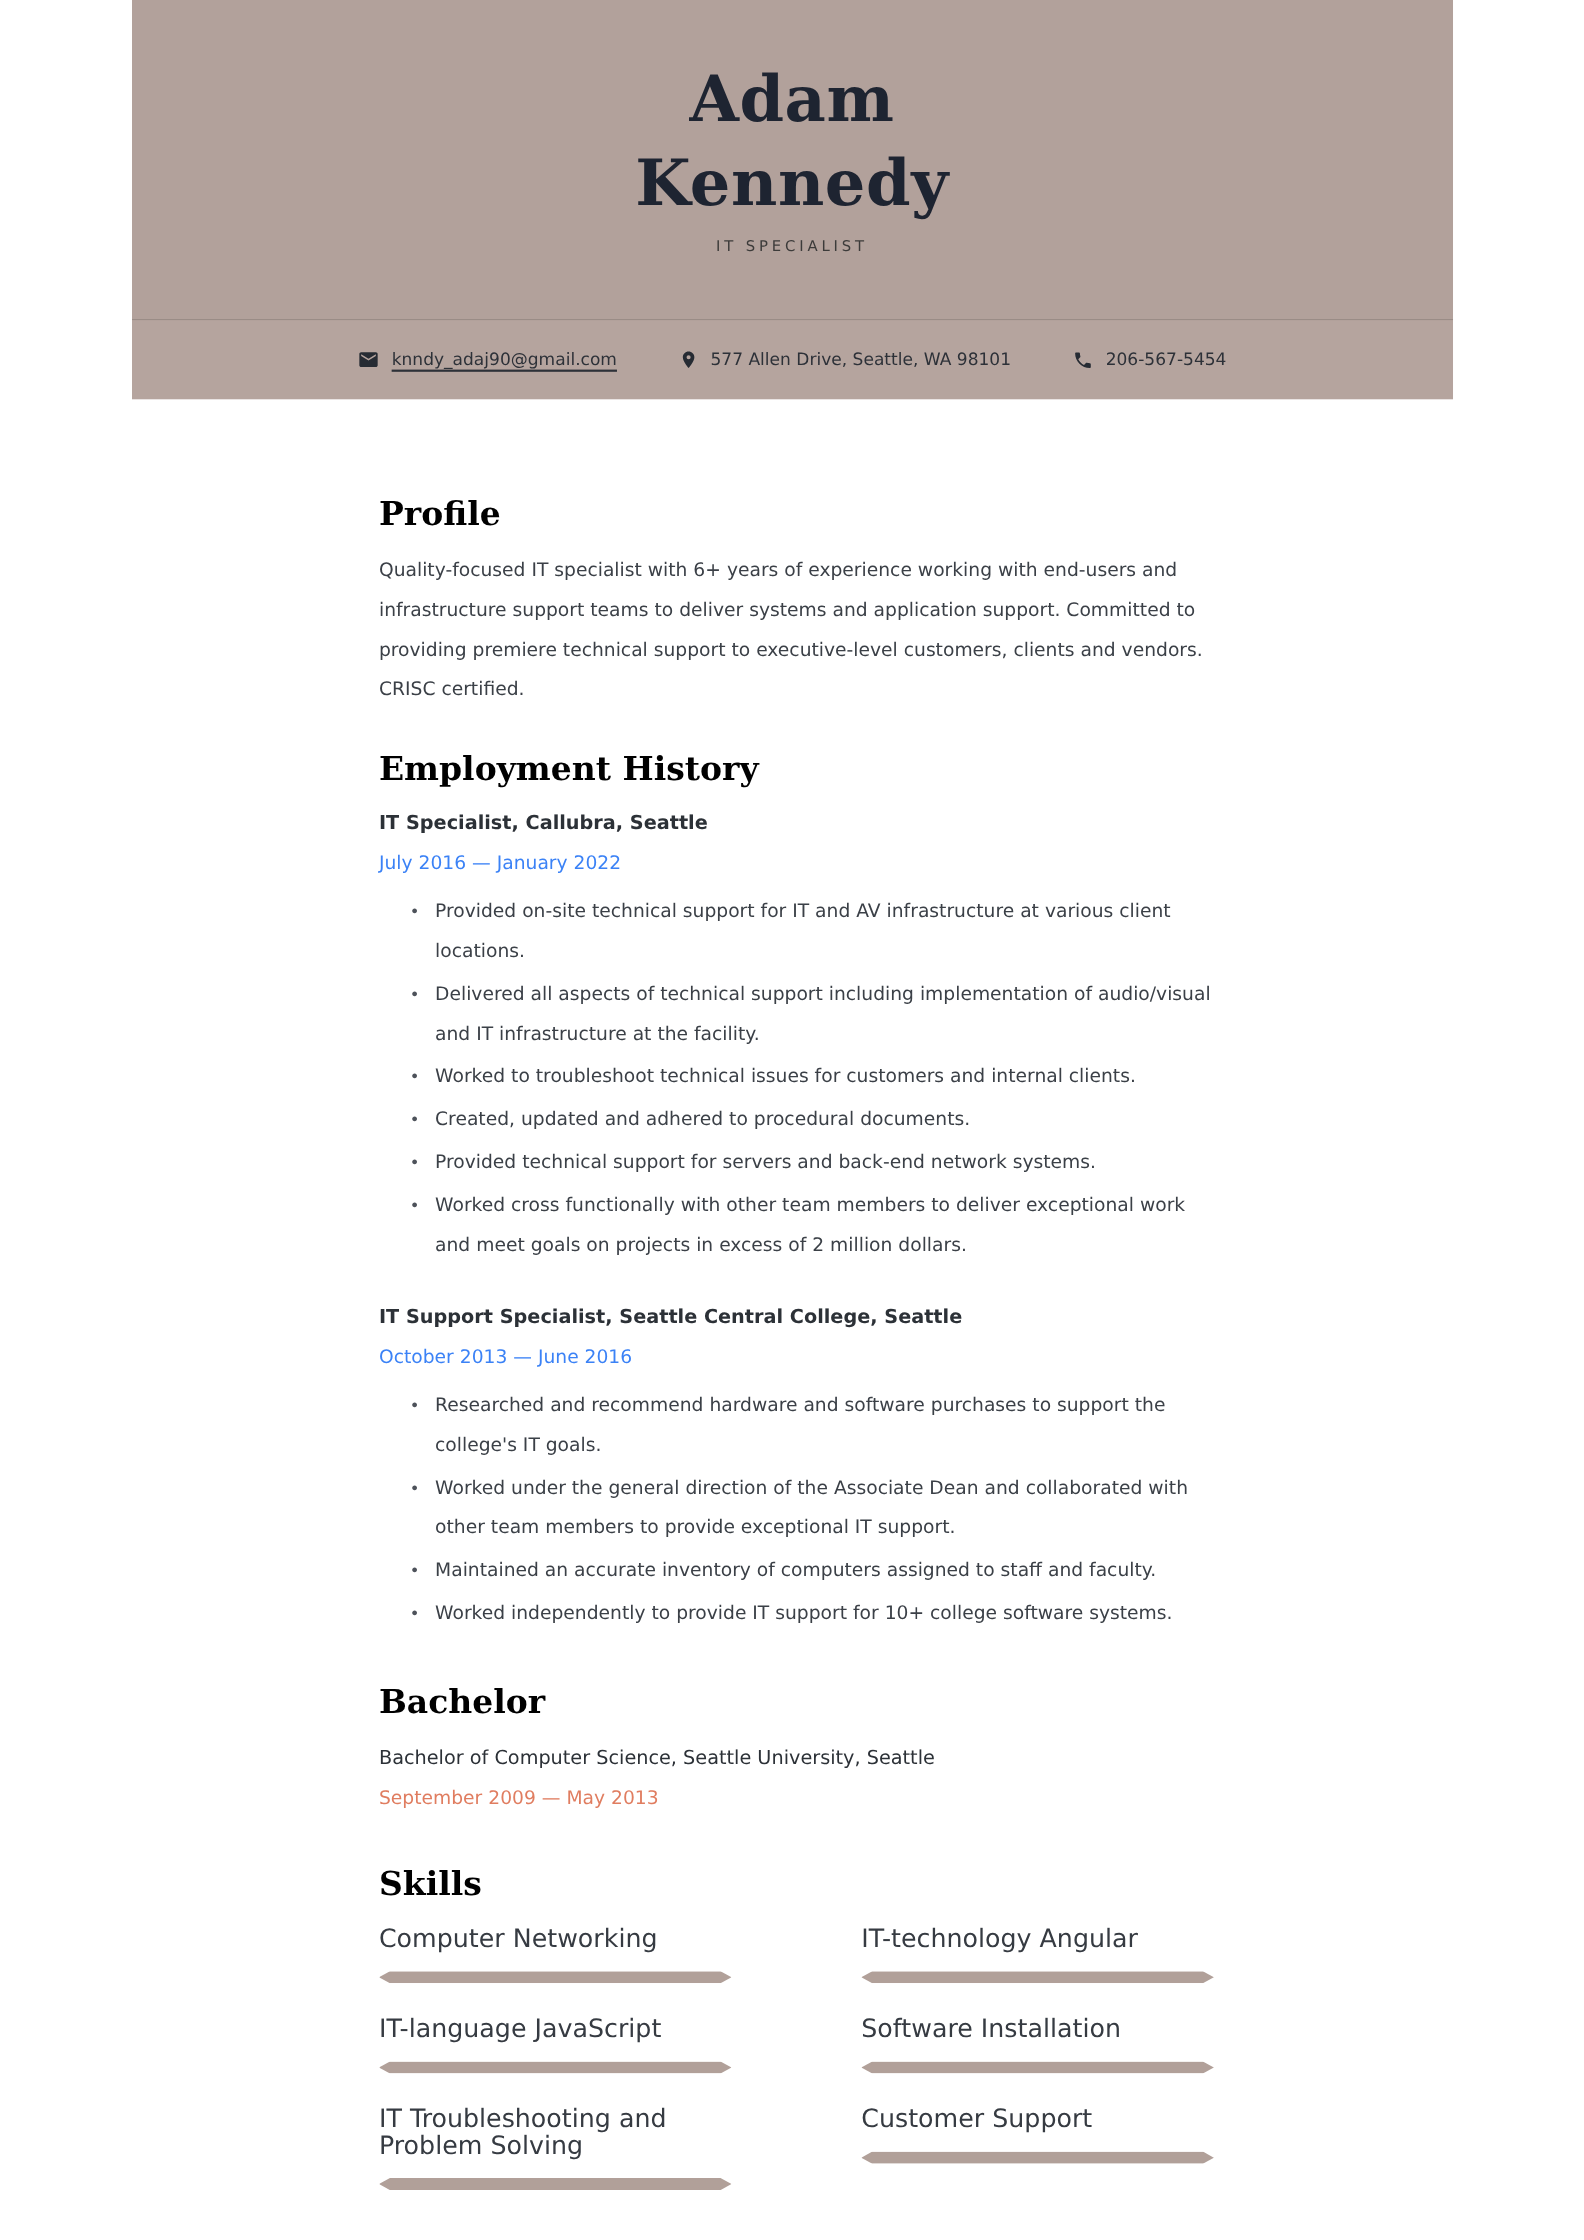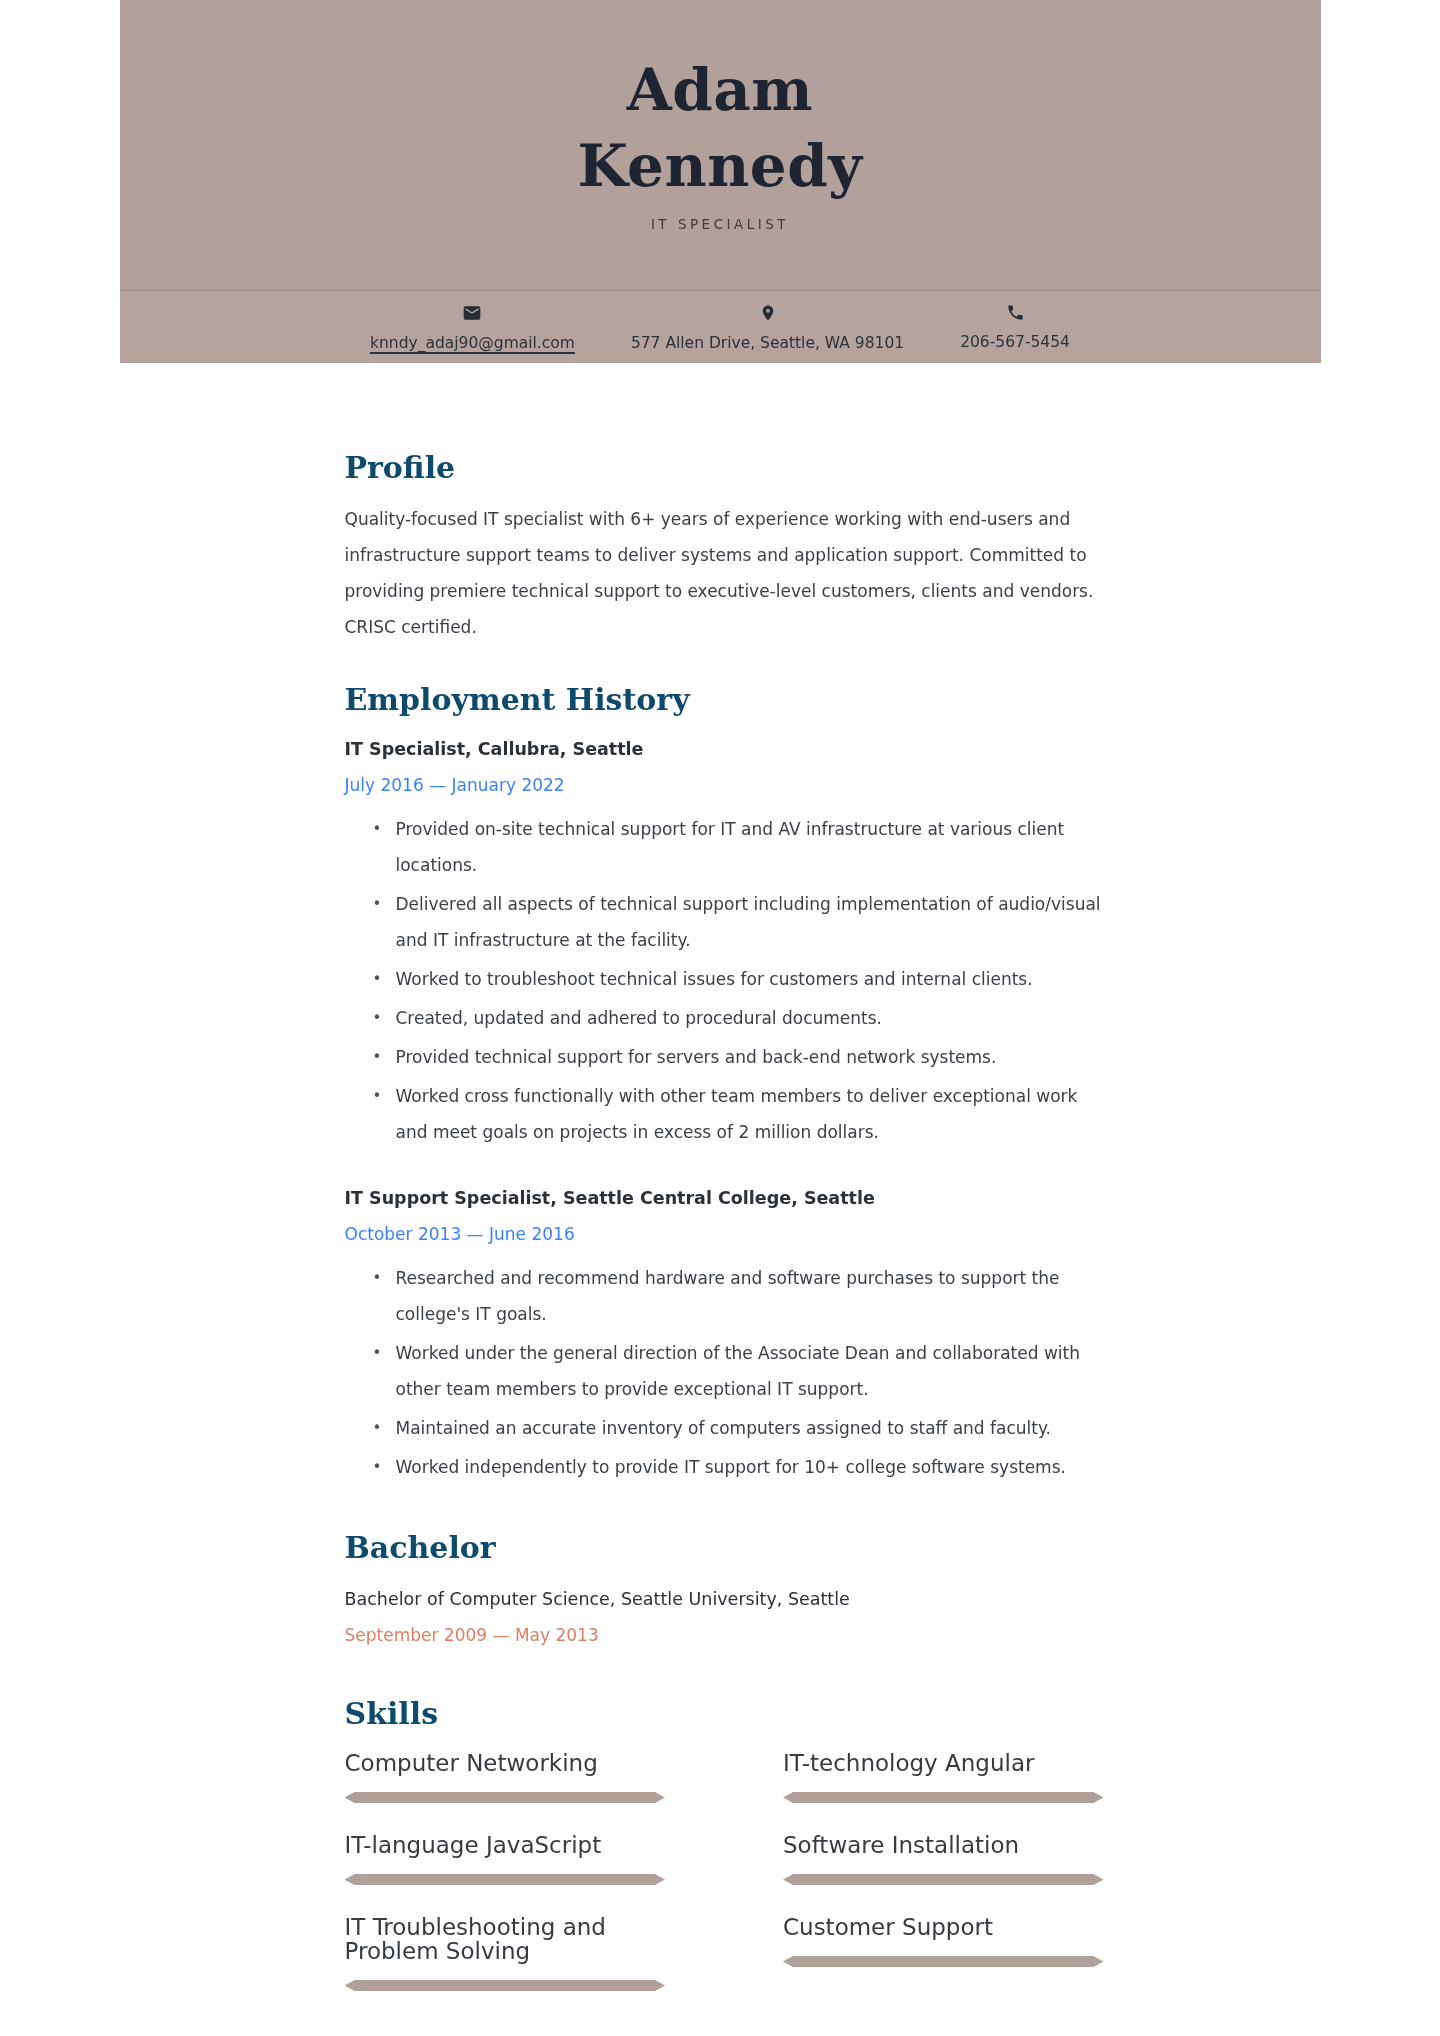--- a/index.html
+++ b/index.html
@@ -43,40 +43,40 @@
     height:73px;
     background:#b5a49e;
     border-top:1px solid #9a8c86;
     display:flex;
     align-items:center;
     justify-content:center;
     gap:56px;
     font-size:15.5px;
     color:#2d3138;
   }
-  .contact-item { display:flex; align-items:center; gap:11px;flex-direction:column; }
+  .contact-item { display:flex; align-items:center; gap:11px; }
   .contact-item svg { display:block; }
   .email-link {
     color:#2d3138;
     text-decoration:underline;
     text-underline-offset:4px;
     text-decoration-thickness:1.5px;
     cursor:pointer;
   }
 
   
   .content {
     padding:0 217px 0 225px;
   }
   .section-heading {
     font-family:"DejaVu Serif", serif;
     font-weight:bold;
     font-size:30px;
     line-height:38px;
-    color:#0c4a6e;
+    color:#000000;
   }
   .profile-section { margin-top:86px; }
   .profile-text {
     margin-top:14px;
     font-size:17px;
     line-height:36px;
     color:#3b4047;
   }
 
   .employment-section { margin-top:36px; }

